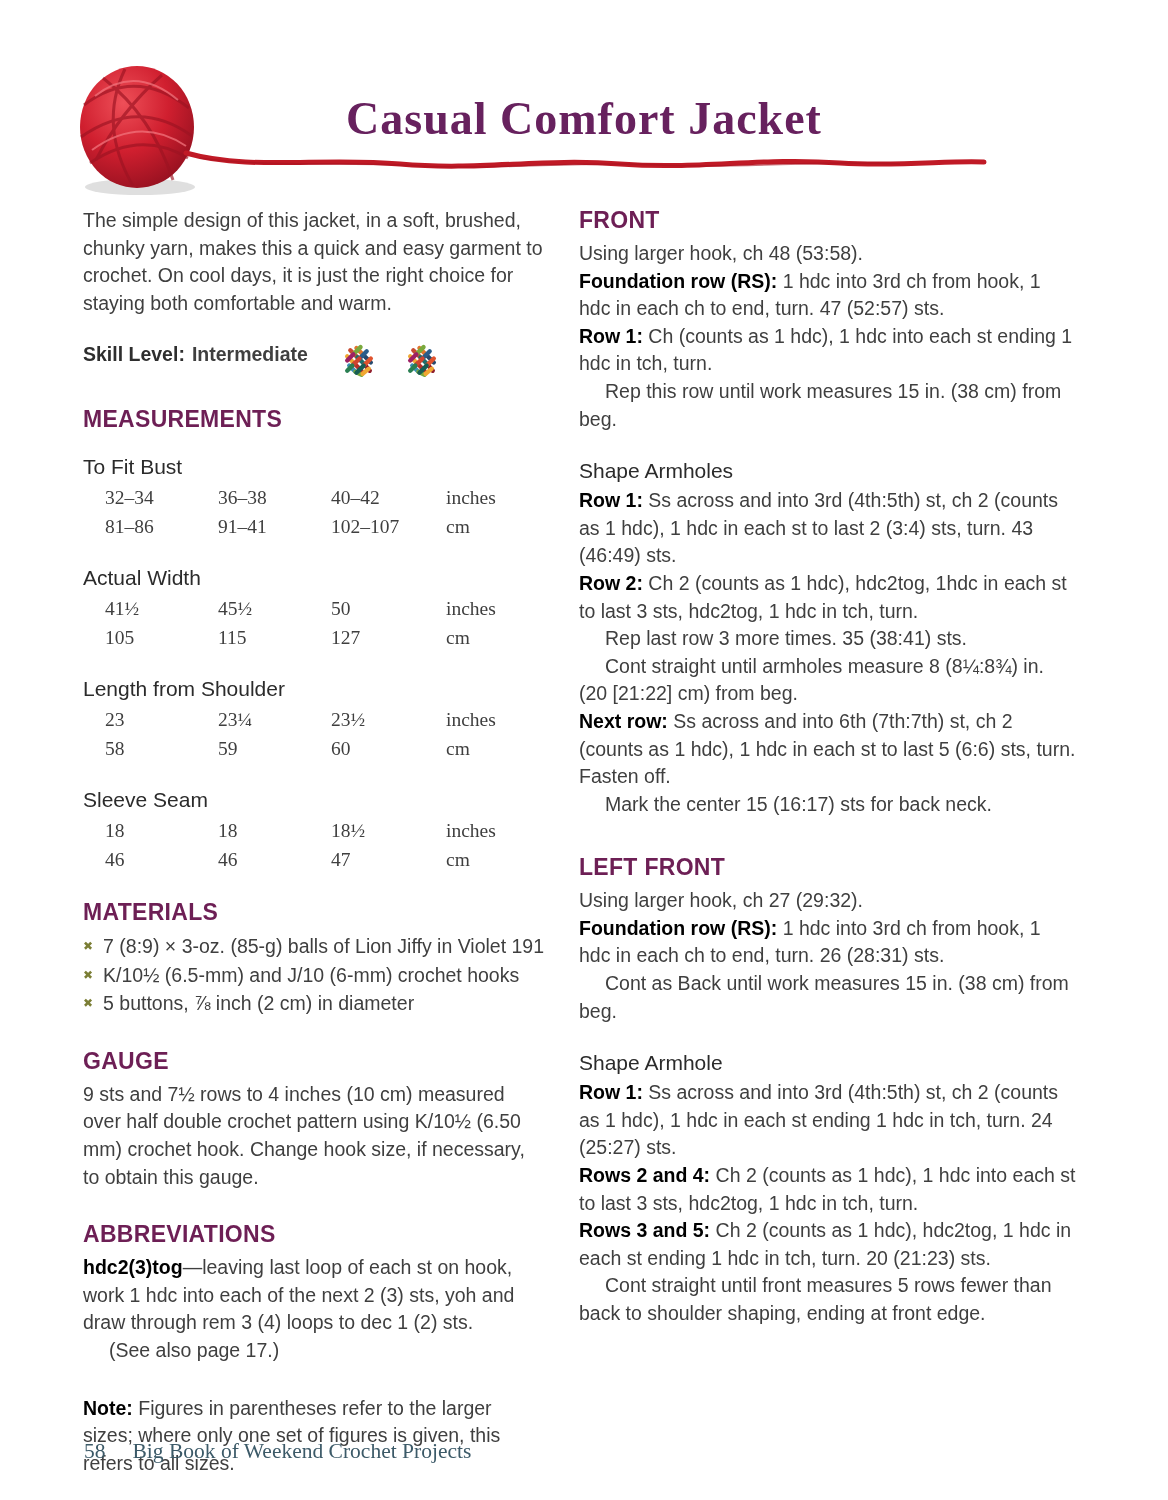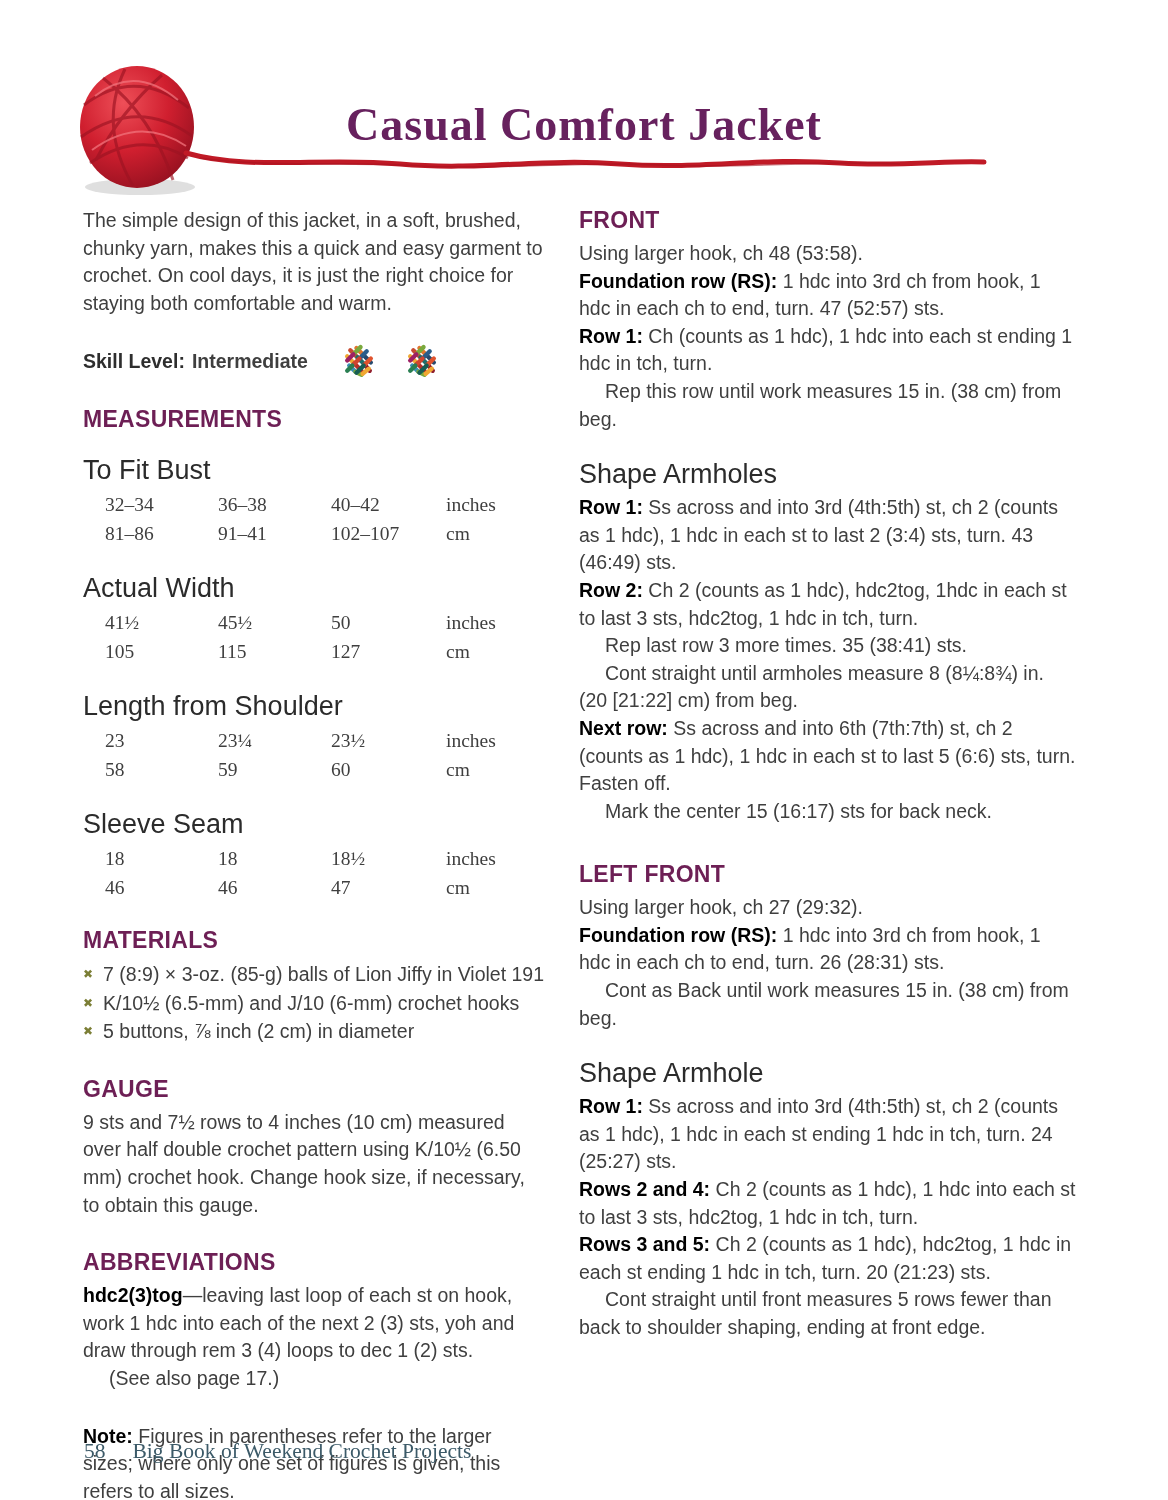--- a/index.html
+++ b/index.html
@@ -8,21 +8,21 @@
     font-family:"Liberation Sans",sans-serif;
     color:#3f3f3f;
     -webkit-font-smoothing:antialiased;
   }
   .page{position:relative;width:1168px;height:1500px;overflow:hidden;}
 
   
   .header{position:relative;height:205px;}
   .header-art{position:absolute;top:0;left:0;}
   .page-title{
-    position:absolute;top:98px;left:0;width:100%;
+    position:absolute;top:92px;left:0;width:100%;
     text-align:center;
     font-family:"Liberation Serif","DejaVu Serif",serif;
     font-size:46px;font-weight:700;letter-spacing:1px;
     color:#67215e;
   }
 
   
   .columns{
     display:grid;
     grid-template-columns:462px 497px;
@@ -34,26 +34,26 @@
   p.para{margin:0;font-size:19.5px;line-height:27.6px;}
   p.para.indent{text-indent:26px;}
   p.para strong{color:#000000;}
 
   .section-heading{
     font-size:23px;font-weight:700;color:#6d1f55;
     letter-spacing:.3px;margin:30px 0 6px 0;
   }
   .section-heading.first{margin-top:0;}
   .subhead{
-    font-size:27px;font-weight:400;color:#2b2b2b;
+    font-size:21px;font-weight:400;color:#2b2b2b;
     margin:26px 0 4px 0;
   }
 
   
-  .skill-row{display:flex;align-items:center;margin-top:26px;}
+  .skill-row{display:flex;margin-top:26px;}
   .skill-label{font-weight:700;color:#2e2e2e;font-size:19.5px;}
   .skill-value{font-size:19.5px;margin-left:7px;font-weight:bold;}
   .skein{margin-left:26px;}
   .skein:first-of-type{margin-left:32px;}
 
   
   .m-group{margin-bottom:25px;}
   .m-group .m-label{margin:22px 0 5px 0;}
   .m-row{
     display:grid;grid-template-columns:113px 113px 115px auto;

